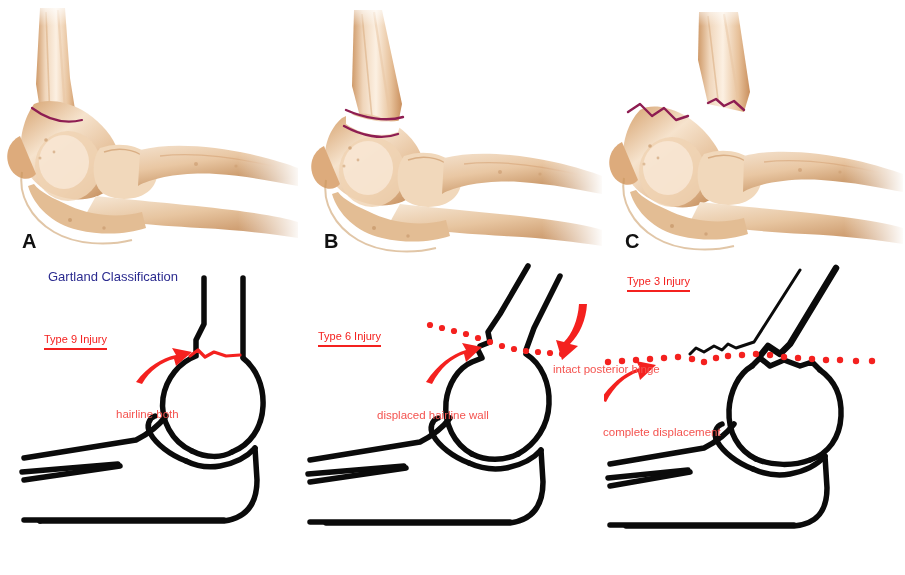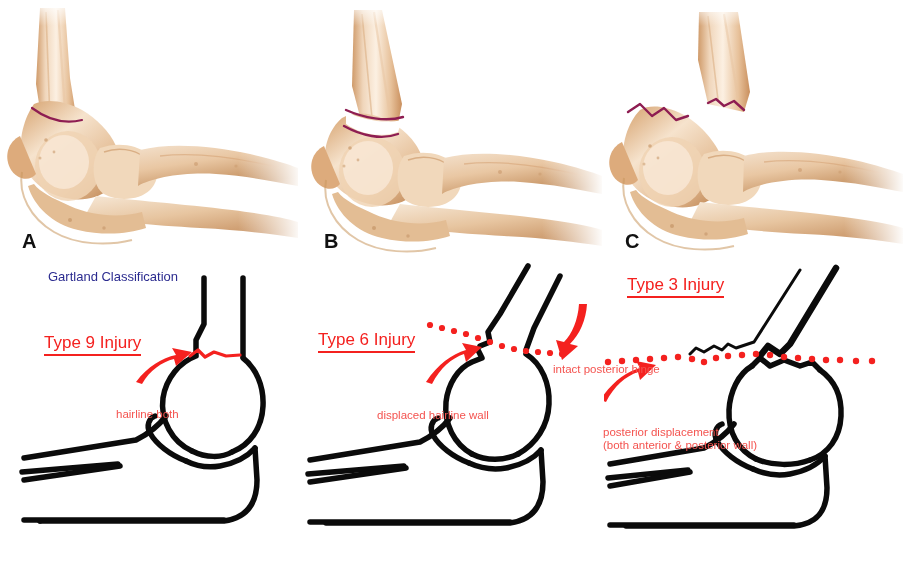--- a/index.html
+++ b/index.html
@@ -53,21 +53,21 @@
     position: absolute;
     font-family: Liberation Sans, sans-serif;
     font-size: 13px;
     color: #2b2b8f;
     white-space: nowrap;
     line-height: 1;
   }
   .type-label {
     position: absolute;
     font-family: "Liberation Sans", sans-serif;
-    font-size: 17px;
+    font-size: 11px;
     color: #f4211f;
     white-space: nowrap;
     line-height: 1;
     padding-bottom: 3px;
     border-bottom: 2.5px solid #f4211f;
   }
   .callout {
     position: absolute;
     font-family: "Liberation Sans", sans-serif;
     font-size: 11.5px;
@@ -478,17 +478,16 @@
   <div class="callout" style="left:116px; top:371px;">hairline both</div>
 
   <div class="type-label" style="left:318px; top:331px;">Type 6 Injury</div>
 
   <div class="callout" style="left:377px; top:372px;">displaced hairline wall</div>
 
   <div class="callout" style="left:553px; top:326px;">intact posterior hinge</div>
 
   <div class="type-label" style="left:627px; top:276px;">Type 3 Injury</div>
 
-  <div class="callout" style="left:603px; top:389px;">posterior displacement</div>
-
-  <div class="callout" style="left:603px; top:402px;">(both anterior &amp; posterior wall)</div>
+  <div class="callout" style="left:603px; top:389px;">complete displacement</div>
+
 
 </div>
 
 </body></html>

